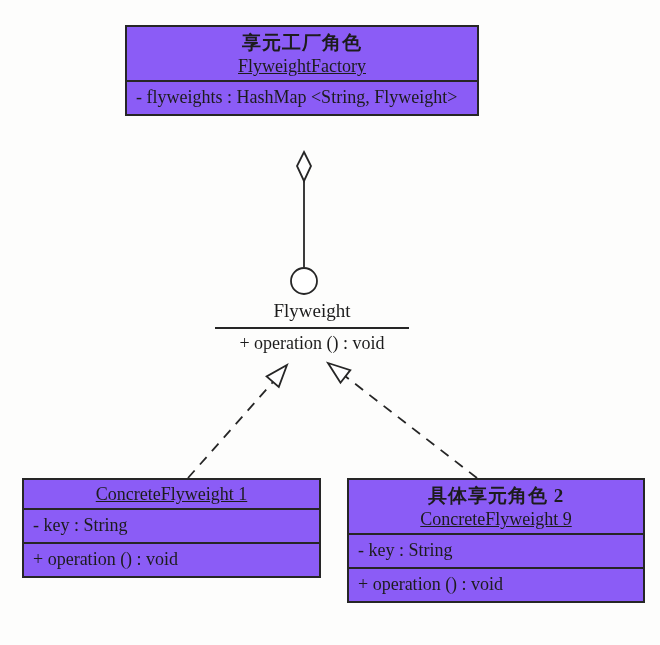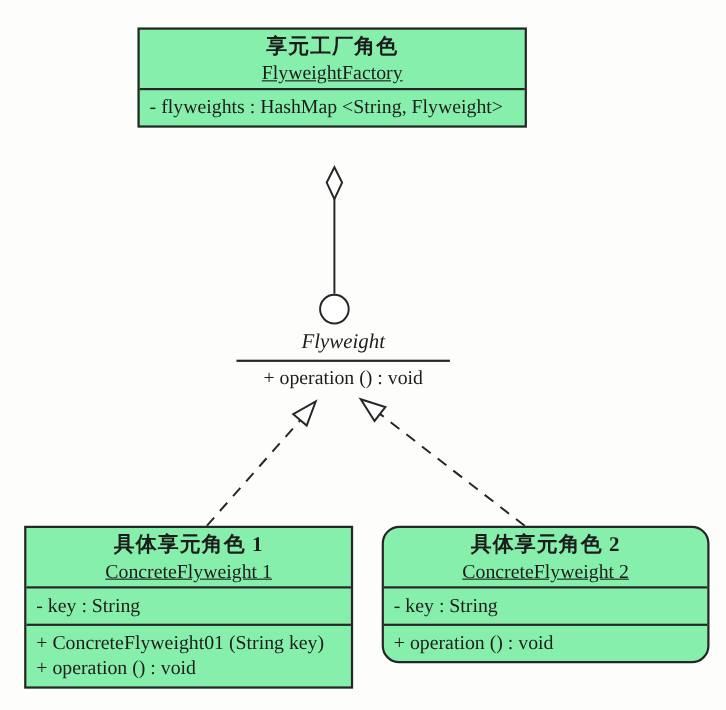--- a/index.html
+++ b/index.html
@@ -16,21 +16,21 @@
     overflow: hidden;
   }
   .connectors {
     position: absolute; left: 0; top: 0;
     width: 660px; height: 645px;
     pointer-events: none;
   }
   .uml-class {
     position: absolute;
     border: 2px solid #262626;
-    background: #86efac;
+    background: #8b5cf6;
     box-sizing: border-box;
   }
   .uml-title {
     text-align: center;
     padding: 3px 4px 3px;
   }
   .title-zh {
     font-size: 19px; line-height: 25px; letter-spacing: 1px;
     font-weight: bold; font-family: "Liberation Serif", serif;
   }
@@ -43,21 +43,20 @@
   }
   .iface {
     position: absolute;
     left: 215px; top: 299px; width: 194px;
     text-align: center;
   }
   .iface-name {
     font-size: 19px; line-height: 24px;
     padding-bottom: 4px;
     border-bottom: 2px solid #262626;
-    font-style: italic;
   }
   .iface-method {
     font-size: 18px; line-height: 24px;
     padding-top: 2px;
     white-space: nowrap;
   }
 </style>
 </head>
 <body>
 
@@ -88,36 +87,34 @@
     </div>
   </div>
 
   <div class="iface">
     <div class="iface-name">Flyweight</div>
     <div class="iface-method">+ operation () : void</div>
   </div>
 
   <div class="uml-class" style="left:22px; top:478px; width:299px;">
     <div class="uml-title">
-      <div class="title-zh">具体享元角色 1</div>
       <div class="title-en">ConcreteFlyweight 1</div>
     </div>
     <div class="uml-section">
       <div>- key : String</div>
     </div>
     <div class="uml-section">
-      <div>+ ConcreteFlyweight01 (String key)</div>
       <div>+ operation () : void</div>
     </div>
   </div>
 
-  <div class="uml-class" style="left:347px; top:478px; width:298px;border-radius:16px;">
+  <div class="uml-class" style="left:347px; top:478px; width:298px;">
     <div class="uml-title">
       <div class="title-zh">具体享元角色 2</div>
-      <div class="title-en">ConcreteFlyweight 2</div>
+      <div class="title-en">ConcreteFlyweight 9</div>
     </div>
     <div class="uml-section">
       <div>- key : String</div>
     </div>
     <div class="uml-section">
       <div>+ operation () : void</div>
     </div>
   </div>
 
 </div>

